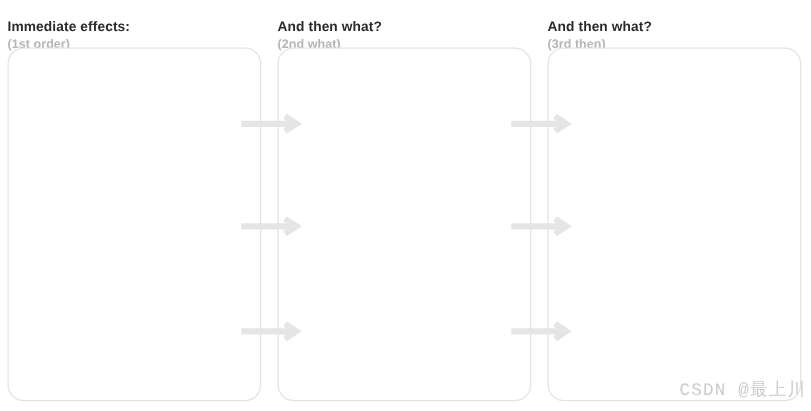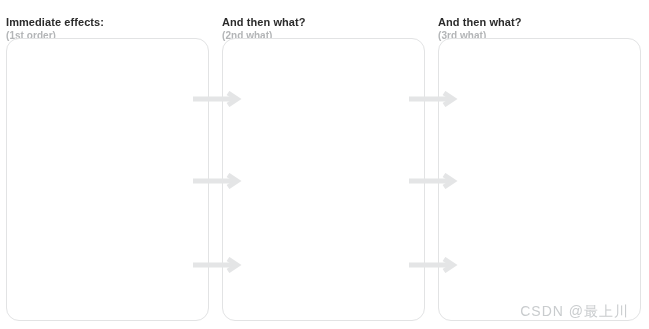--- a/index.html
+++ b/index.html
@@ -86,28 +86,28 @@
 
   .arrow.a-gap1 { left: 192px; }
   .arrow.a-gap2 { left: 408px; }
   .arrow.r-1 { top: 99px; }
   .arrow.r-2 { top: 181px; }
   .arrow.r-3 { top: 265px; }
 
   
   .watermark {
     position: absolute;
-    right: 20px;
+    right: 4px;
     bottom: 8px;
     font-size: 14px;
     color: #c9ccce;
     letter-spacing: 1px;
     white-space: nowrap;
     user-select: none;
-    font-family: Liberation Sans, sans-serif;
+    font-family: Liberation Mono, monospace;
     margin-top: 44px;
   }
 </style>
 </head>
 <body>
 
 <div id="board">
 
   <div class="column col-1">
     <div class="col-header">
@@ -121,21 +121,21 @@
     <div class="col-header">
       <span class="col-title">And then what?</span>
       <span class="col-subtitle">(2nd what)</span>
     </div>
     <div class="card"></div>
   </div>
 
   <div class="column col-3">
     <div class="col-header">
       <span class="col-title">And then what?</span>
-      <span class="col-subtitle">(3rd what)</span>
+      <span class="col-subtitle">(3rd then)</span>
     </div>
     <div class="card"></div>
   </div>
 
   <div class="arrow-layer">
 
     <div class="arrow a-gap1 r-1">
       <svg viewBox="0 0 52 16" aria-hidden="true">
         <path d="M1 8 H42" stroke="#e4e5e6" stroke-width="5" stroke-linecap="butt" fill="none"></path>
         <path d="M36 2 L45 8 L36 14" stroke="#e4e5e6" stroke-width="5" stroke-linecap="butt" stroke-linejoin="miter" fill="none"></path>

